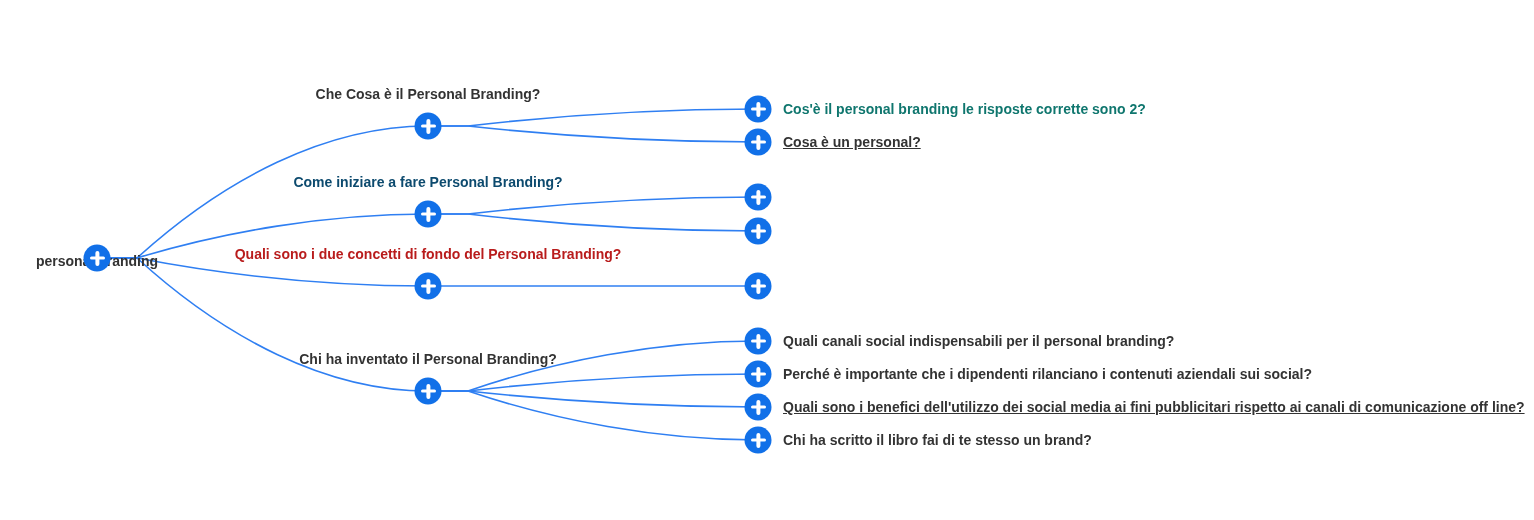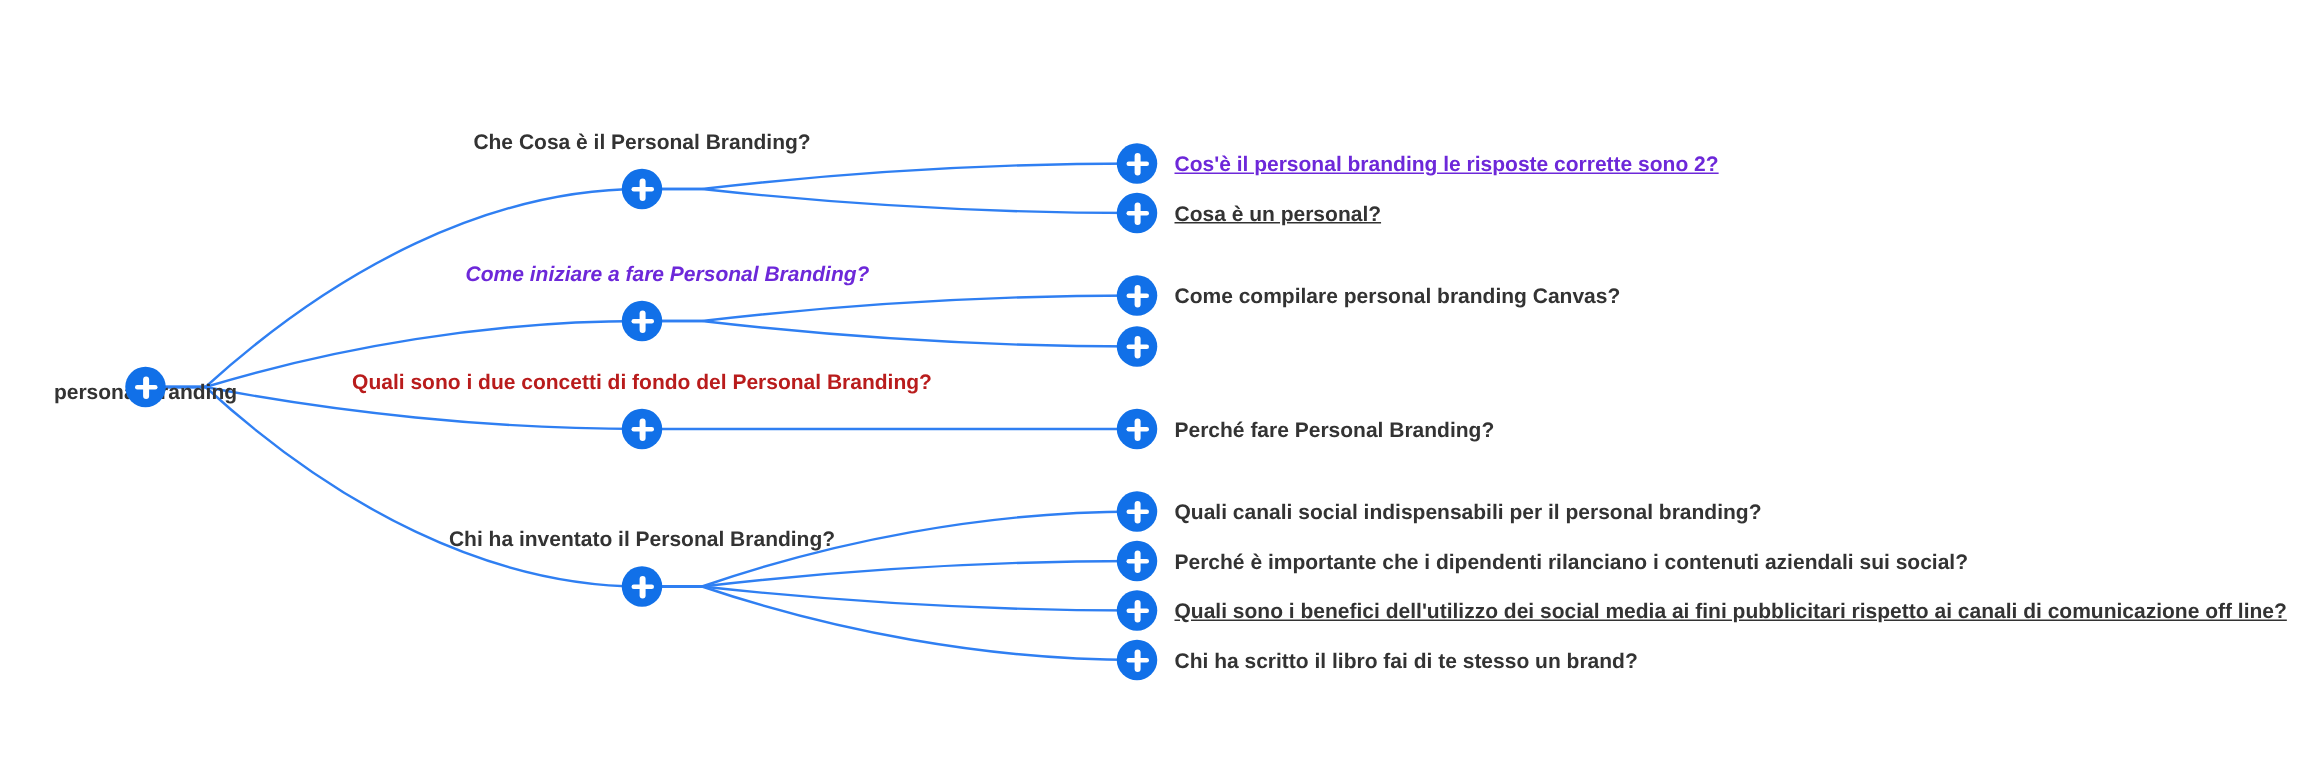--- a/index.html
+++ b/index.html
@@ -87,50 +87,48 @@
     <div class="map-label centered" style="left: 97px; top: 227px; color: rgb(51, 51, 51); margin-top: 34px;">personal branding</div>
     <button class="node-btn" style="left: 428px; top: 126px; background: rgb(17, 112, 232);">
       <span class="bar"></span>
       <span class="bar v"></span>
     </button>
     <div class="map-label centered" style="left: 428px; top: 94px; color: rgb(51, 51, 51);">Che Cosa è il Personal Branding?</div>
     <button class="node-btn" style="left: 758px; top: 109px; background: rgb(17, 112, 232);">
       <span class="bar"></span>
       <span class="bar v"></span>
     </button>
-    <div class="map-label leaf" style="left: 783px; top: 109px; color: #6d28d9; text-decoration: underline;">Cos'è il personal branding le risposte corrette sono 2?</div>
+    <div class="map-label leaf" style="left: 783px; top: 109px; color: #0f766e;">Cos'è il personal branding le risposte corrette sono 2?</div>
     <button class="node-btn" style="left: 758px; top: 142px; background: rgb(17, 112, 232);">
       <span class="bar"></span>
       <span class="bar v"></span>
     </button>
     <div class="map-label leaf" style="left: 783px; top: 142px; color: rgb(51, 51, 51); text-decoration: underline;">Cosa è un personal?</div>
     <button class="node-btn" style="left: 428px; top: 214px; background: rgb(17, 112, 232);">
       <span class="bar"></span>
       <span class="bar v"></span>
     </button>
-    <div class="map-label centered" style="left: 445px; top: 182px; color: #6d28d9; font-style: italic;">Come iniziare a fare Personal Branding?</div>
+    <div class="map-label centered" style="left: 428px; top: 182px; color: #0c4a6e;">Come iniziare a fare Personal Branding?</div>
     <button class="node-btn" style="left: 758px; top: 197px; background: rgb(17, 112, 232);">
       <span class="bar"></span>
       <span class="bar v"></span>
     </button>
-    <div class="map-label leaf" style="left: 783px; top: 197px; color: rgb(51, 51, 51);">Come compilare personal branding Canvas?</div>
     <button class="node-btn" style="left: 758px; top: 231px; background: rgb(17, 112, 232);">
       <span class="bar"></span>
       <span class="bar v"></span>
     </button>
     <button class="node-btn" style="left: 428px; top: 286px; background: rgb(17, 112, 232);">
       <span class="bar"></span>
       <span class="bar v"></span>
     </button>
     <div class="map-label centered" style="left: 428px; top: 254px; color: #b91c1c;">Quali sono i due concetti di fondo del Personal Branding?</div>
     <button class="node-btn" style="left: 758px; top: 286px; background: rgb(17, 112, 232);">
       <span class="bar"></span>
       <span class="bar v"></span>
     </button>
-    <div class="map-label leaf" style="left: 783px; top: 286px; color: rgb(51, 51, 51);">Perché fare Personal Branding?</div>
     <button class="node-btn" style="left: 428px; top: 391px; background: rgb(17, 112, 232);">
       <span class="bar"></span>
       <span class="bar v"></span>
     </button>
     <div class="map-label centered" style="left: 428px; top: 359px; color: rgb(51, 51, 51);">Chi ha inventato il Personal Branding?</div>
     <button class="node-btn" style="left: 758px; top: 341px; background: rgb(17, 112, 232);">
       <span class="bar"></span>
       <span class="bar v"></span>
     </button>
     <div class="map-label leaf" style="left: 783px; top: 341px; color: rgb(51, 51, 51);">Quali canali social indispensabili per il personal branding?</div>

